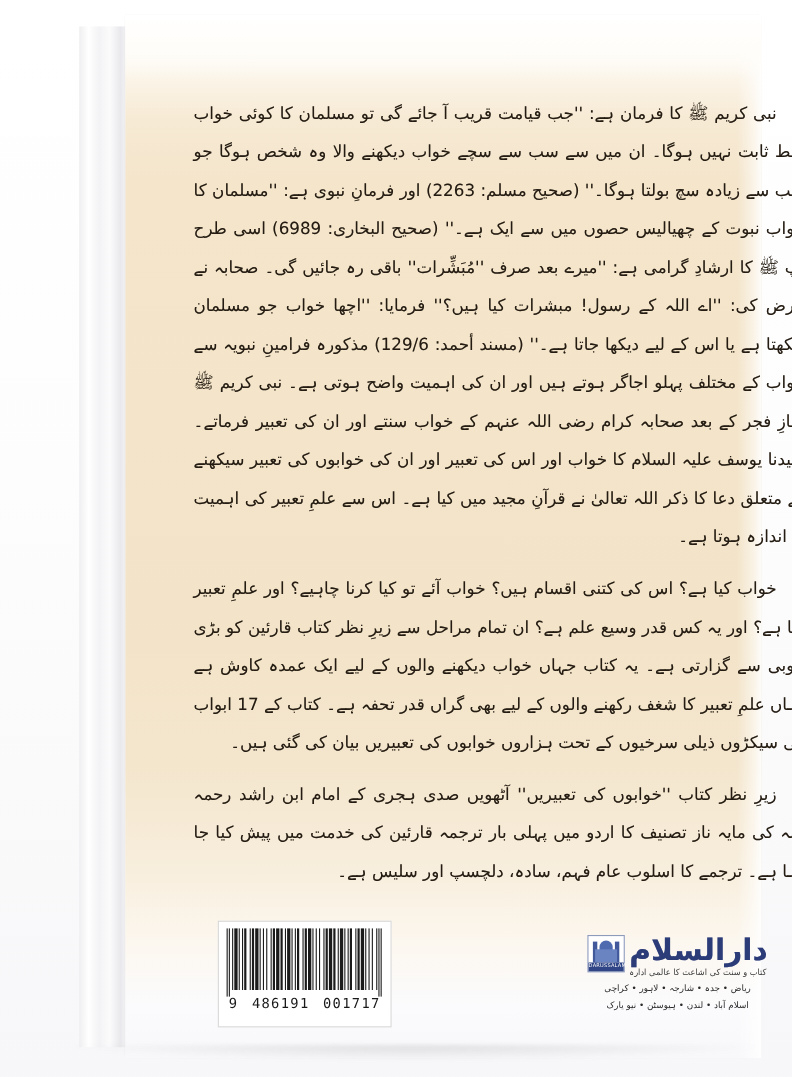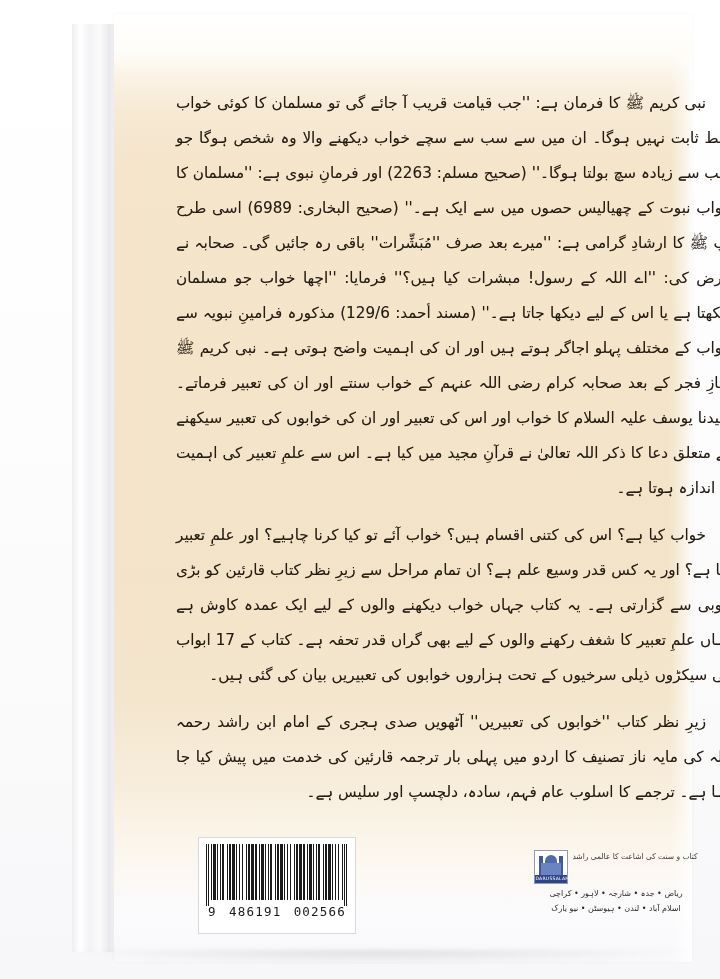--- a/index.html
+++ b/index.html
@@ -391,28 +391,29 @@
           <span class="w" style="width: 3px;"></span>
           <span style="width: 1px;"></span>
           <span class="w" style="width: 1px;"></span>
           <span class="tall" style="width: 1px;"></span>
           <span class="w" style="width: 1px;"></span>
           <span class="tall" style="width: 1px;"></span>
         </div>
       <div class="barcode-digits">
         <span>9</span>
         <span>486191</span>
-        <span>002566</span>
+        <span>001717</span>
       </div>
     </div>
 
     <div class="publisher">
       <div class="pub-row">
         <div class="pub-wordmark">
-          <div class="pub-tag">کتاب و سنت کی اشاعت کا عالمی راشد</div>
+          <div class="pub-name">دارالسلام</div>
+          <div class="pub-tag">کتاب و سنت کی اشاعت کا عالمی ادارہ</div>
         </div>
         <div class="pub-mark">
           <div class="minaret-l"></div>
           <div class="minaret-r"></div>
           <div class="dome"></div>
           <div class="body"></div>
           <div class="base"></div>
           <div class="base-text">DARUSSALAM</div>
         </div>
       </div>

